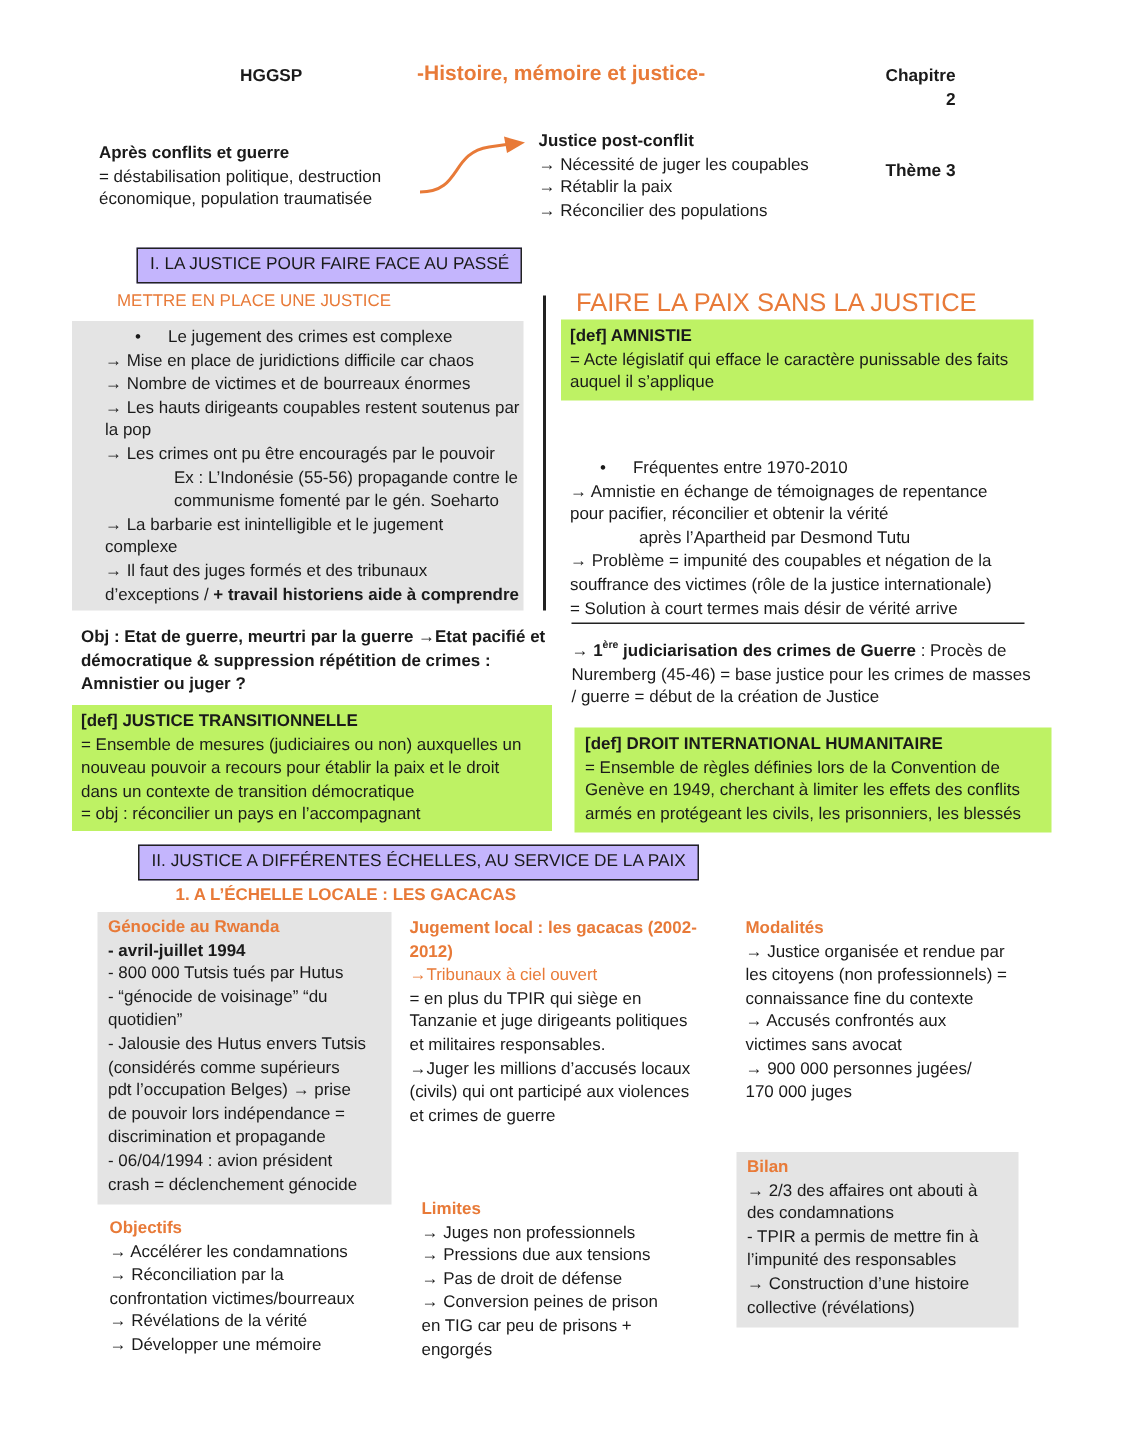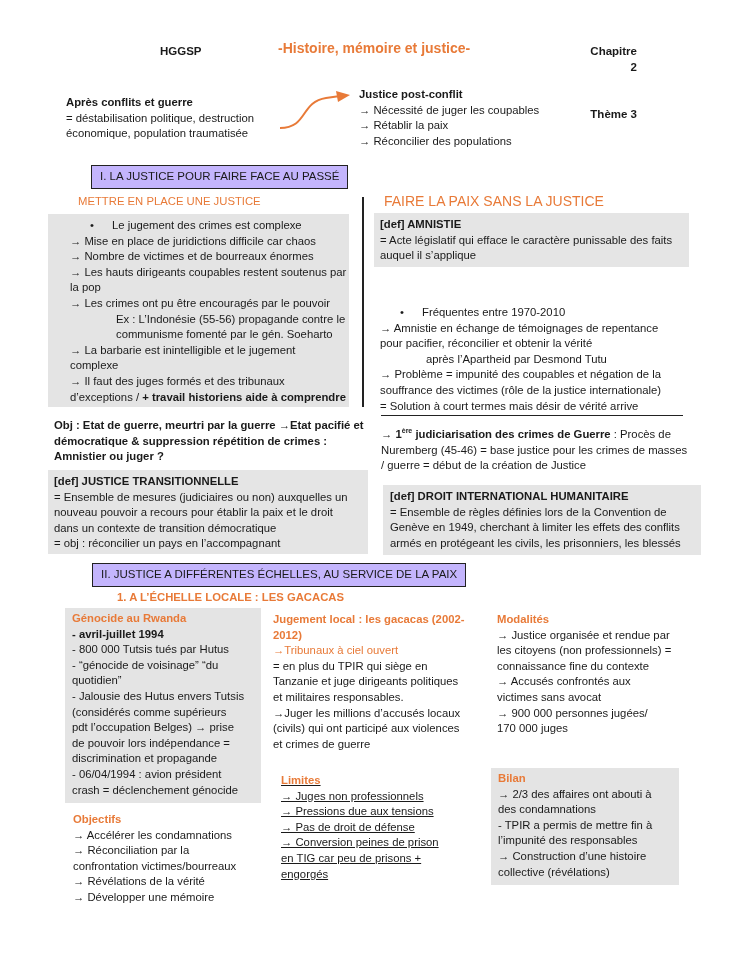--- a/index.html
+++ b/index.html
@@ -2,21 +2,21 @@
 <html><head>
 <meta charset="utf-8">
 <style>
   html, body { margin:0; padding:0; background:#ffffff; }
   body { width:750px; height:970px; position:relative; overflow:hidden;
          font-family:"Liberation Sans", sans-serif; color:#1a1a1a; font-size:11.3px; line-height:15.6px; }
   .abs { position:absolute; }
   .orange { color:#e87a38; }
   .b { font-weight:bold; }
   .gray { background:#e4e4e4; }
-  .beige { background:#e5e5e5; }
+  .beige { background:#bef264; }
   .line { white-space:nowrap; }
   .indent { padding-left:46px; }
   .bullet { padding-left:20px; }
   .bullet:before { content:"•"; display:inline-block; width:22px; }
   .sectionbox { border:1.5px solid #222; background:#c4b5fd; font-size:11.5px; padding:3px 8px; white-space:nowrap; }
   .vline { background:#222; width:2px; }
   .hline { background:#222; height:1.2px; }
   sup { font-size:7px; line-height:0; }
 </style>
 </head>
@@ -38,21 +38,21 @@
 </svg>
 <div class="abs" style="left:359px;top:87px;">
   <div class="b line">Justice post-conflit</div>
   <div class="line">→ Nécessité de juger les coupables</div>
   <div class="line">→ Rétablir la paix</div>
   <div class="line">→ Réconcilier des populations</div>
 </div>
 
 <div class="abs sectionbox" style="left:91px;top:165px;">I. LA JUSTICE POUR FAIRE FACE AU PASSÉ</div>
 <div class="abs orange" style="left:78px;top:194px;font-size:11.3px;">METTRE EN PLACE UNE JUSTICE</div>
-<div class="abs orange" style="left:384px;top:194px;font-size:14px;text-align:right;">FAIRE LA PAIX SANS LA JUSTICE</div>
+<div class="abs orange" style="left:384px;top:194px;font-size:17px;text-align:right;">FAIRE LA PAIX SANS LA JUSTICE</div>
 
 <div class="abs vline" style="left:362px;top:197px;height:210px;"></div>
 
 <div class="abs gray" style="left:48px;top:214px;width:301px;height:193px;padding:4px 22px;box-sizing:border-box;">
   <div class="line bullet">Le jugement des crimes est complexe</div>
   <div class="line">→ Mise en place de juridictions difficile car chaos</div>
   <div class="line">→ Nombre de victimes et de bourreaux énormes</div>
   <div class="line">→ Les hauts dirigeants coupables restent soutenus par</div>
   <div class="line">la pop</div>
   <div class="line">→ Les crimes ont pu être encouragés par le pouvoir</div>
@@ -141,21 +141,21 @@
   <div class="b orange line">2012)</div>
   <div class="orange line">→Tribunaux à ciel ouvert</div>
   <div class="line">= en plus du TPIR qui siège en</div>
   <div class="line">Tanzanie et juge dirigeants politiques</div>
   <div class="line">et militaires responsables.</div>
   <div class="line">→Juger les millions d’accusés locaux</div>
   <div class="line">(civils) qui ont participé aux violences</div>
   <div class="line">et crimes de guerre</div>
 </div>
 
-<div class="abs" style="left:281px;top:773px;text-decoration:underline;">
+<div class="abs" style="left:281px;top:799px;">
   <div class="b orange line">Limites</div>
   <div class="line">→ Juges non professionnels</div>
   <div class="line">→ Pressions due aux tensions</div>
   <div class="line">→ Pas de droit de défense</div>
   <div class="line">→ Conversion peines de prison</div>
   <div class="line">en TIG car peu de prisons +</div>
   <div class="line">engorgés</div>
 </div>
 
 <div class="abs" style="left:497px;top:612px;">

